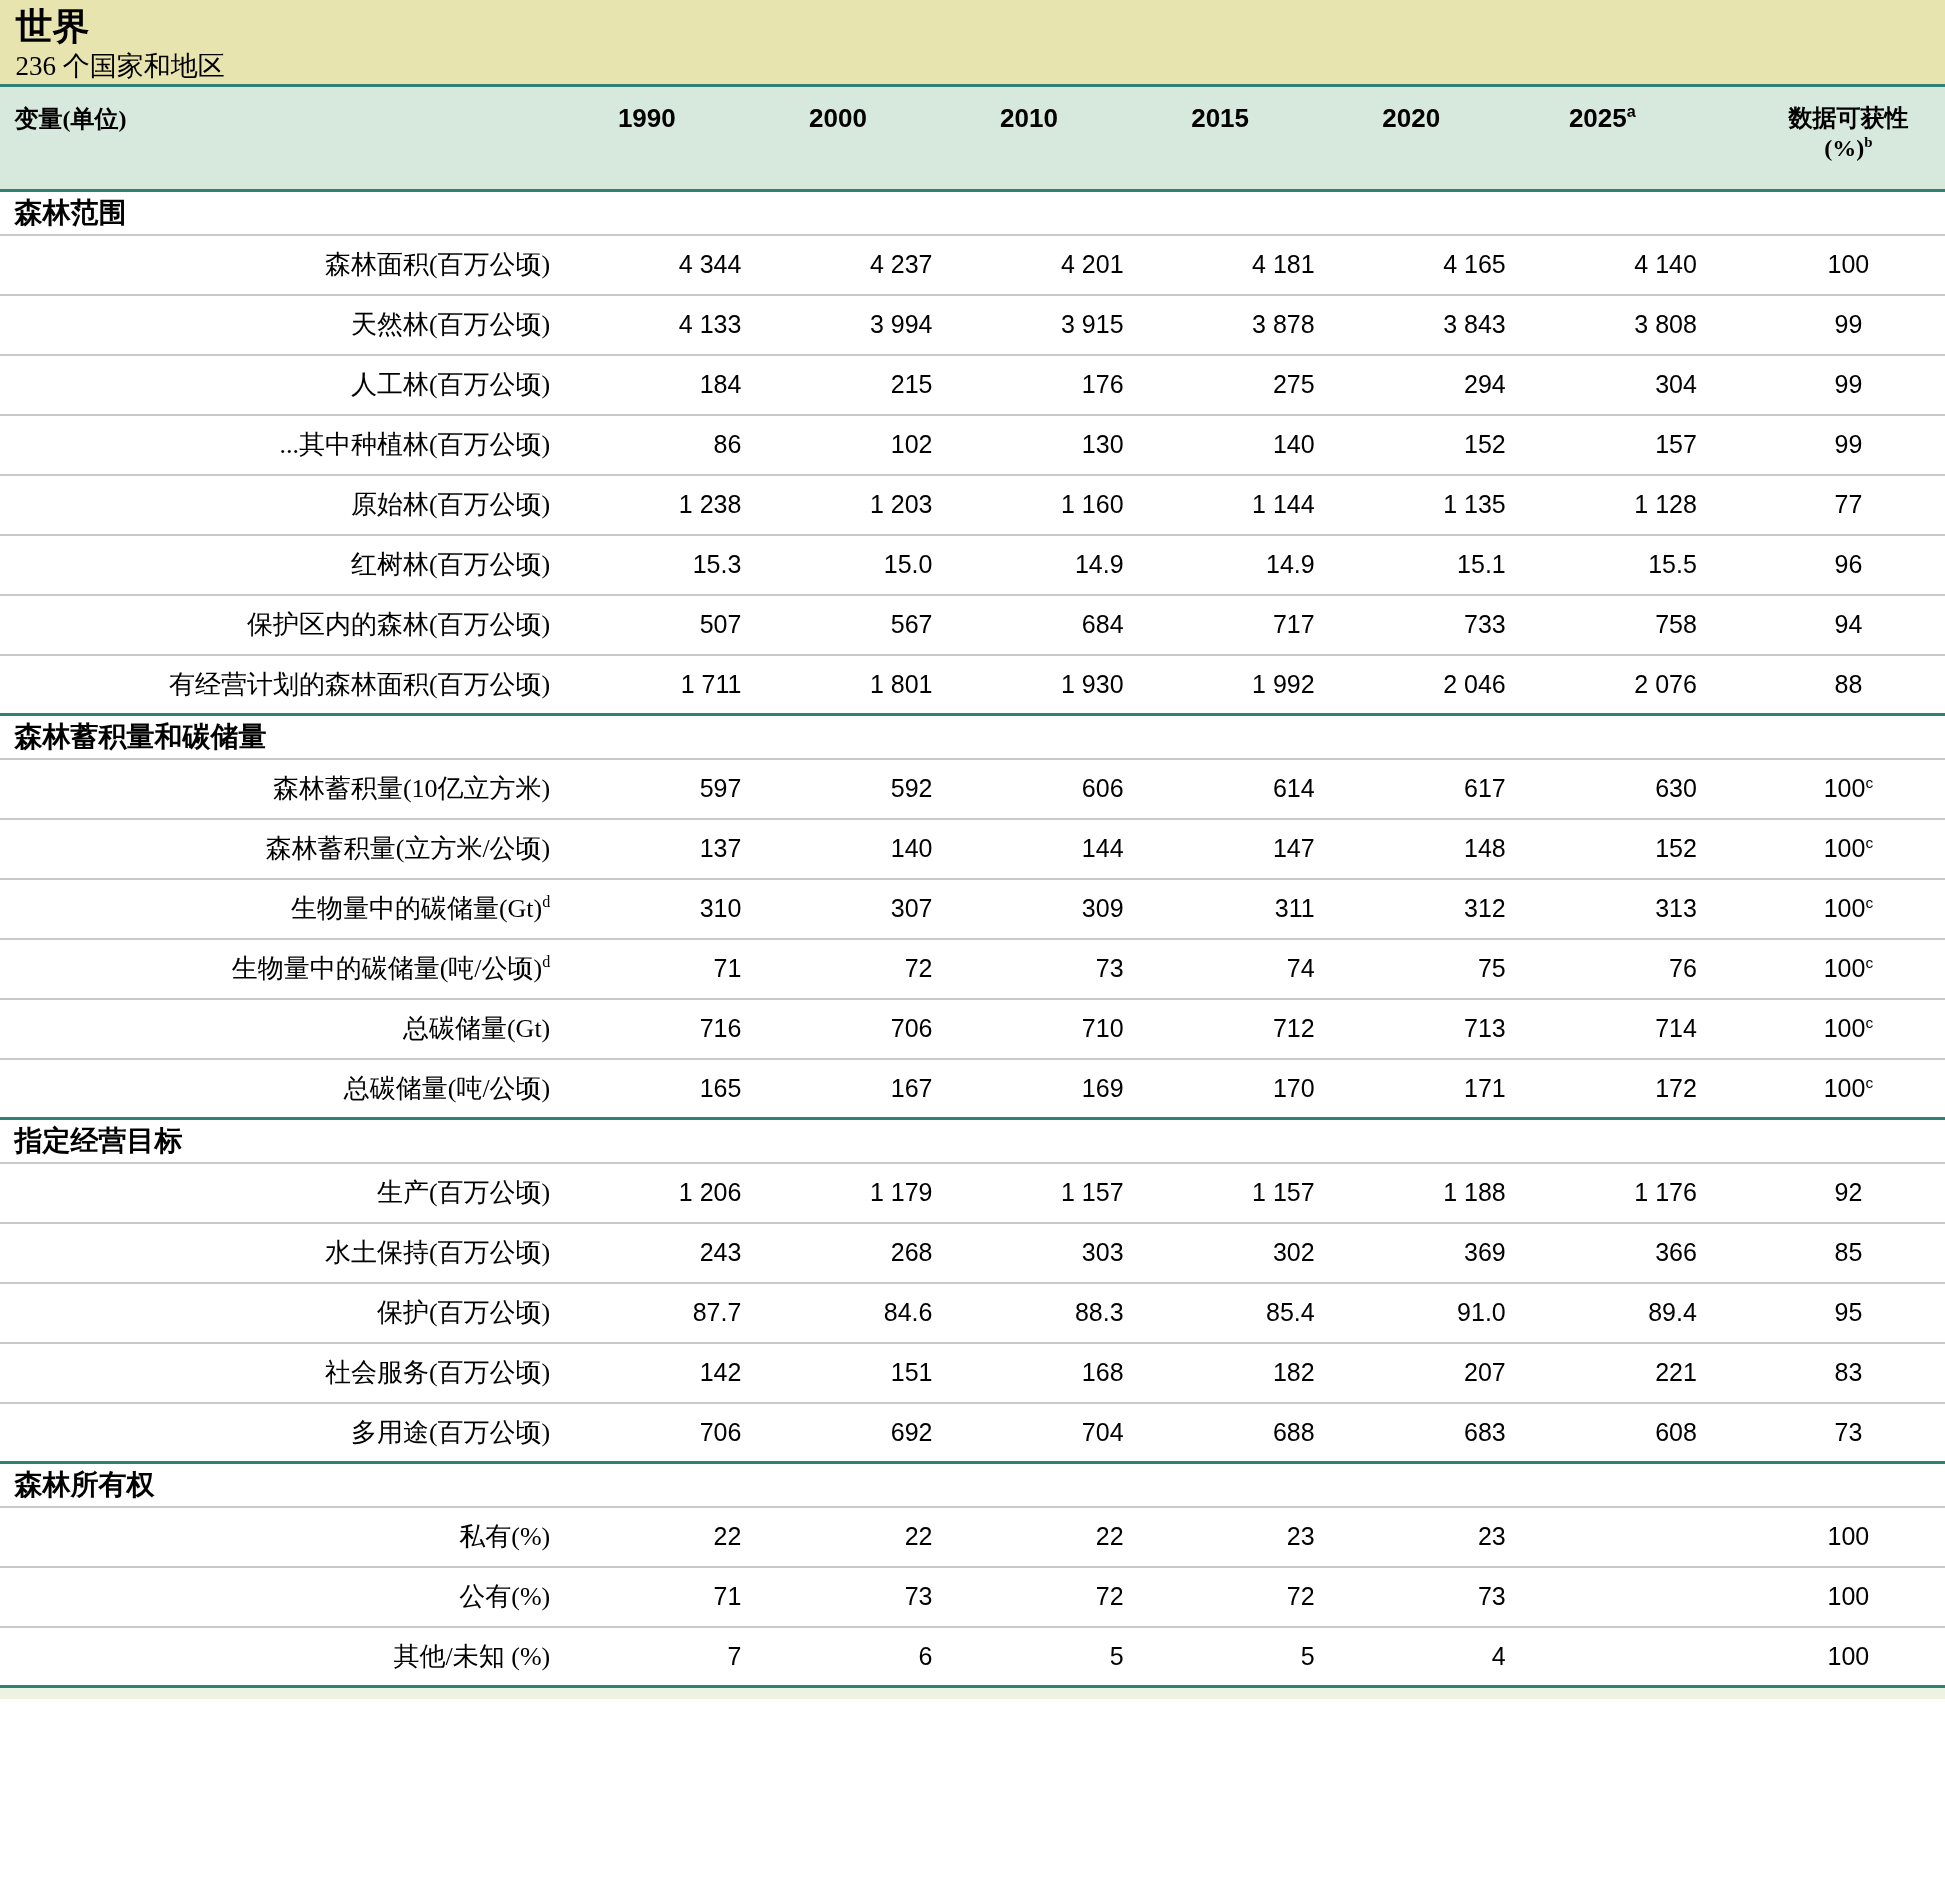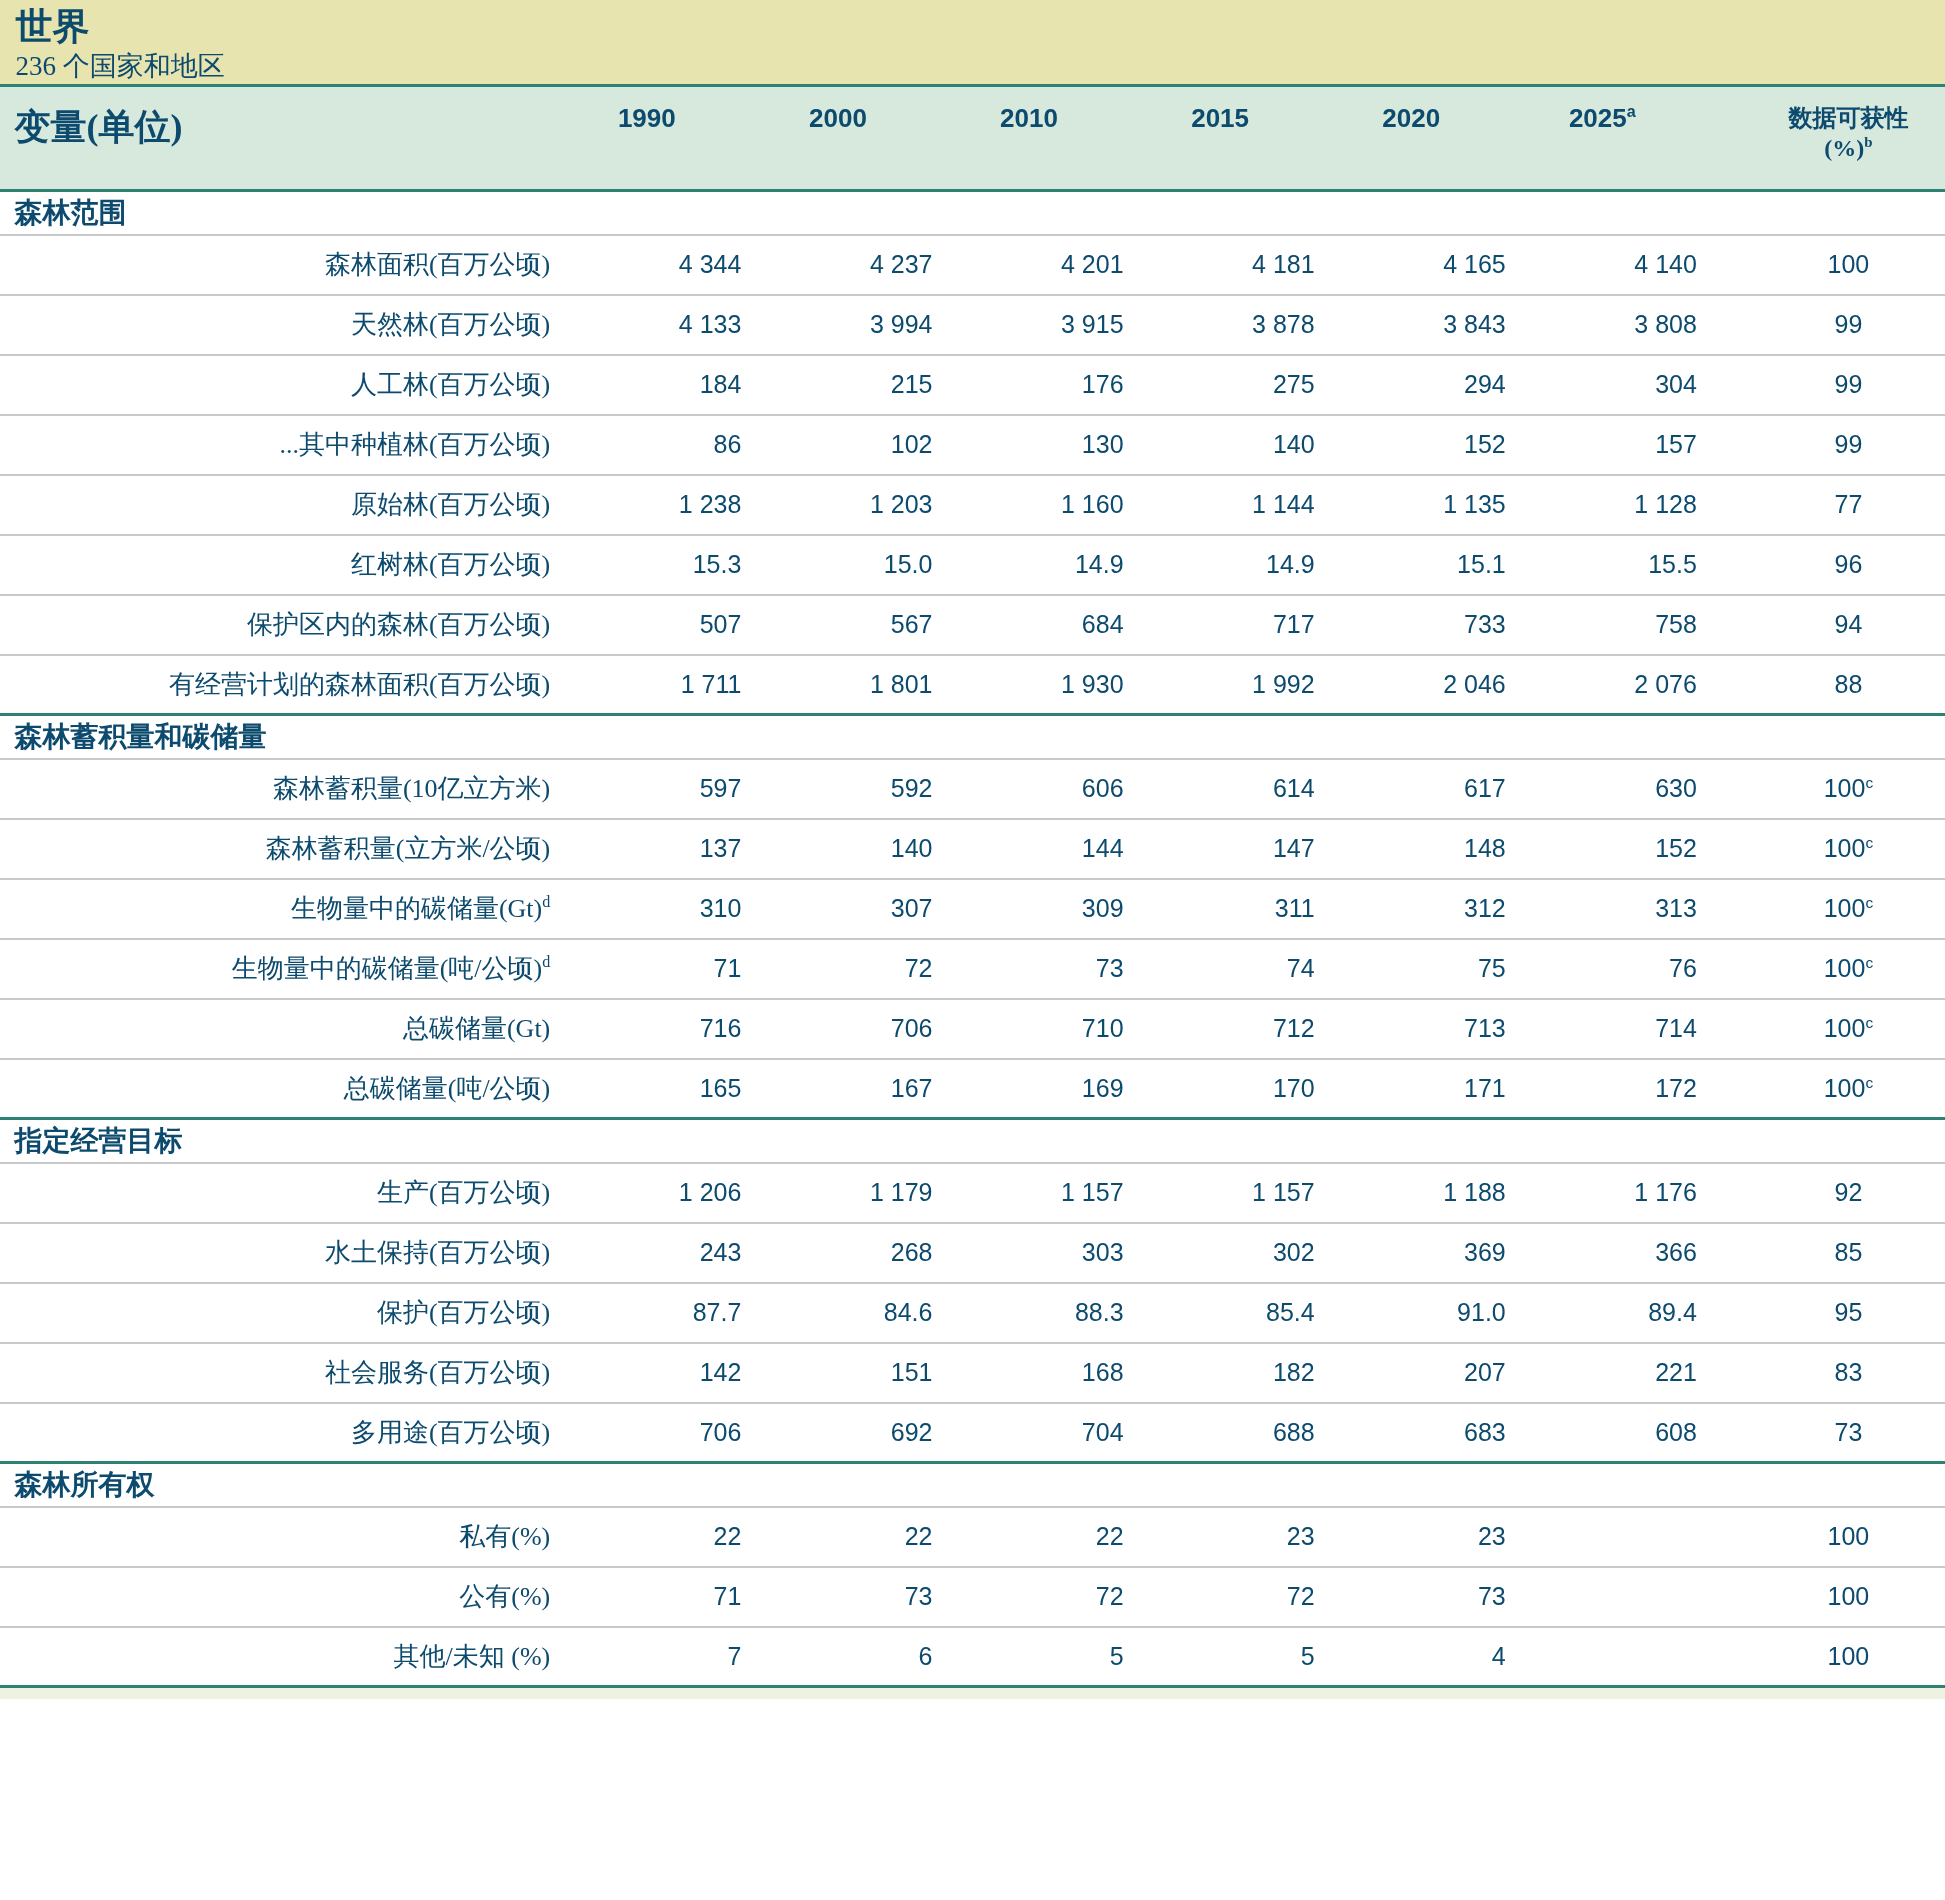--- a/index.html
+++ b/index.html
@@ -2,21 +2,21 @@
 <html lang="zh"><head>
 <meta charset="utf-8">
 <style>
   html,body{margin:0;padding:0;background:#ffffff;}
   .page{
     position:relative;
     width:1946px;height:1901px;
     overflow:hidden;
     background:#ffffff;
     font-family:"Liberation Serif", serif;
-    color:#0c4a6e;
+    color:#000000;
   }
   
   .title-band{
     background:#e8e4af;
     height:84px;
     padding:0 0 0 15.6px;
     box-sizing:border-box;
   }
   .title-band .main-title{
     font-size:37px;font-weight:bold;line-height:1;
@@ -42,21 +42,21 @@
     border-bottom:3.9px solid #2f8174;
     height:105px;
     vertical-align:top;
     padding-top:15.6px;
     font-weight:bold;
     box-sizing:border-box;
   }
   th.h-label{
     text-align:left;
     padding-left:14.6px;
-    font-size:36px;
+    font-size:24px;
     font-family:"Liberation Serif", serif;
   }
   th.h-year{
     font-size:26px;
     font-family:"Liberation Sans", sans-serif;
   }
   th.h-avail{
     text-align:center;
     font-size:24px;
     padding-left:54px;

